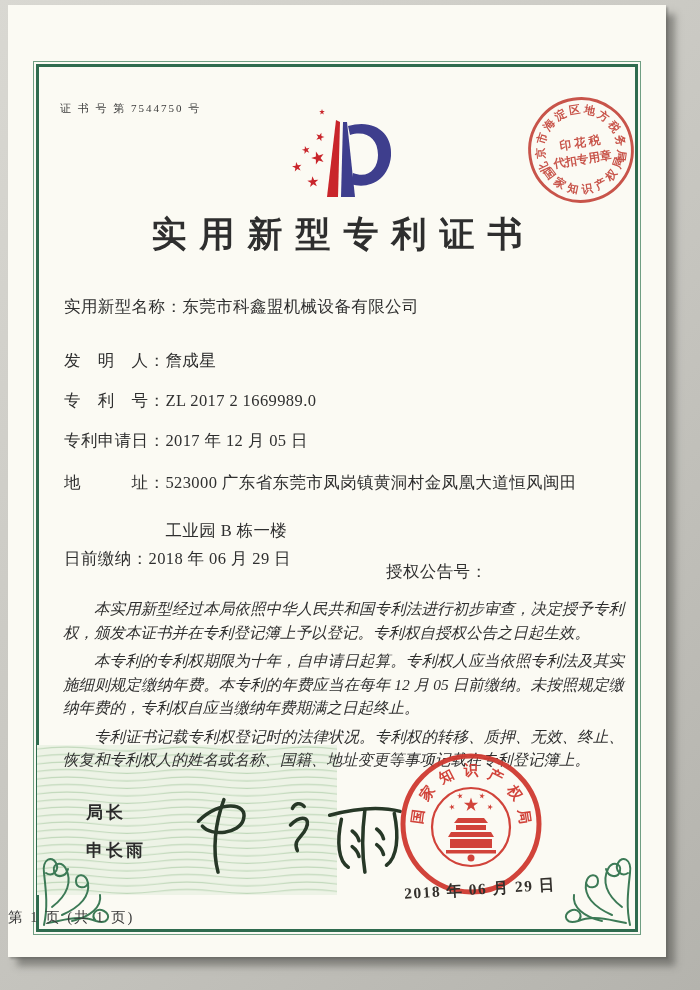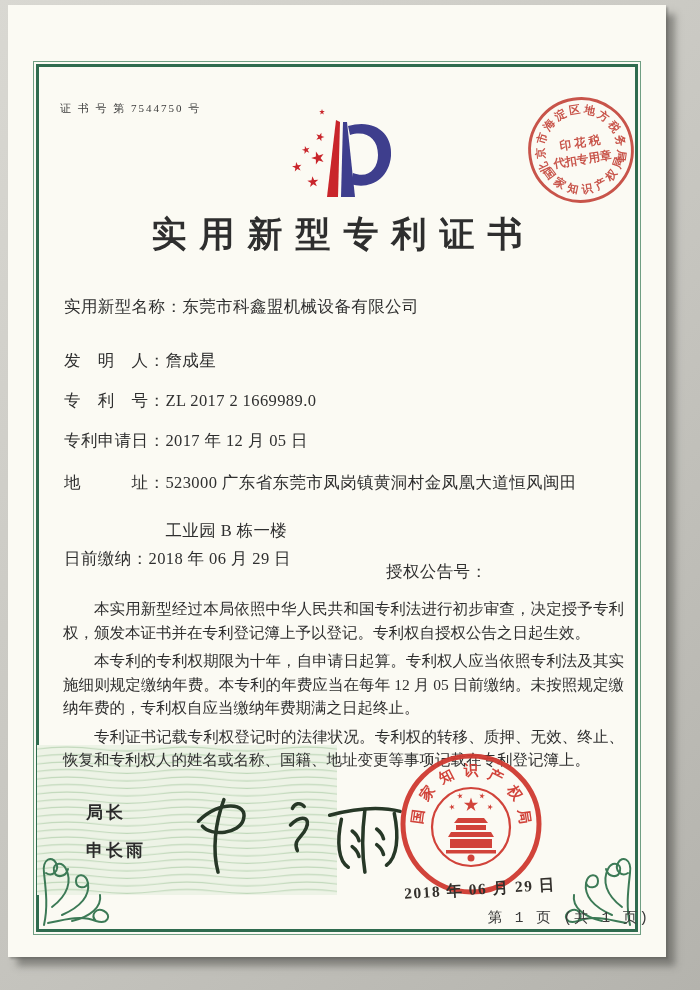--- a/index.html
+++ b/index.html
@@ -39,37 +39,37 @@
   .row .lbl{white-space:pre;flex:none;}
   .row .val{white-space:pre-line;}
   .mb30{margin-bottom:30px}.mb16{margin-bottom:16px}.mb18{margin-bottom:18px}.mb4{margin-bottom:4px}
   .grant-row{position:relative;}
   .grant-no{position:absolute;left:322px;top:0;display:flex;margin-top:13px;}
   .body-text{
     position:absolute;left:55px;right:42px;top:592px;
     font-size:15.5px;line-height:23.5px;color:#2f2f2f;
     text-align:justify;
   }
-  .body-text p{margin:0 0 5px 0;text-indent:2em;}
+  .body-text p{margin:0 0 5px 0;text-indent:2em;font-style:italic;}
   .band{position:absolute;left:29px;right:29px;top:740px;bottom:25px;}
   .flourish{position:absolute;width:120px;height:120px;}
   .flourish.left{left:30px;bottom:26px;}
   .flourish.right{right:30px;bottom:26px;transform:scaleX(-1);}
   .issuer{position:absolute;left:78px;top:796px;font-size:17px;font-weight:700;color:#2b2b2b;letter-spacing:3px;}
   .issuer .nm{margin-top:15px;}
   .signature{position:absolute;left:165px;top:768px;width:235px;height:115px;}
   .seal{position:absolute;left:388px;top:744px;width:150px;height:150px;opacity:0.95;}
   .seal-date{
     position:absolute;left:396px;top:873px;width:190px;
     font-size:15.5px;color:#33302c;letter-spacing:1.5px;transform:rotate(-3.5deg);
     font-weight:600;
   }
   .footer{
-    position:absolute;left:0;right:16px;top:903px;text-align:right;
-    font-size:14.5px;color:#3a3a3a;letter-spacing:2px;font-family:Liberation Mono, monospace;
+    position:absolute;left:0;right:0;top:903px;text-align:left;
+    font-size:14.5px;color:#3a3a3a;letter-spacing:2px;
   }
   svg text{font-family:"Liberation Serif","DejaVu Serif",serif;}
 </style>
 </head>
 <body>
 
 <div class="page">
 
   <div class="frame">
     <div class="frame-inner"></div>

